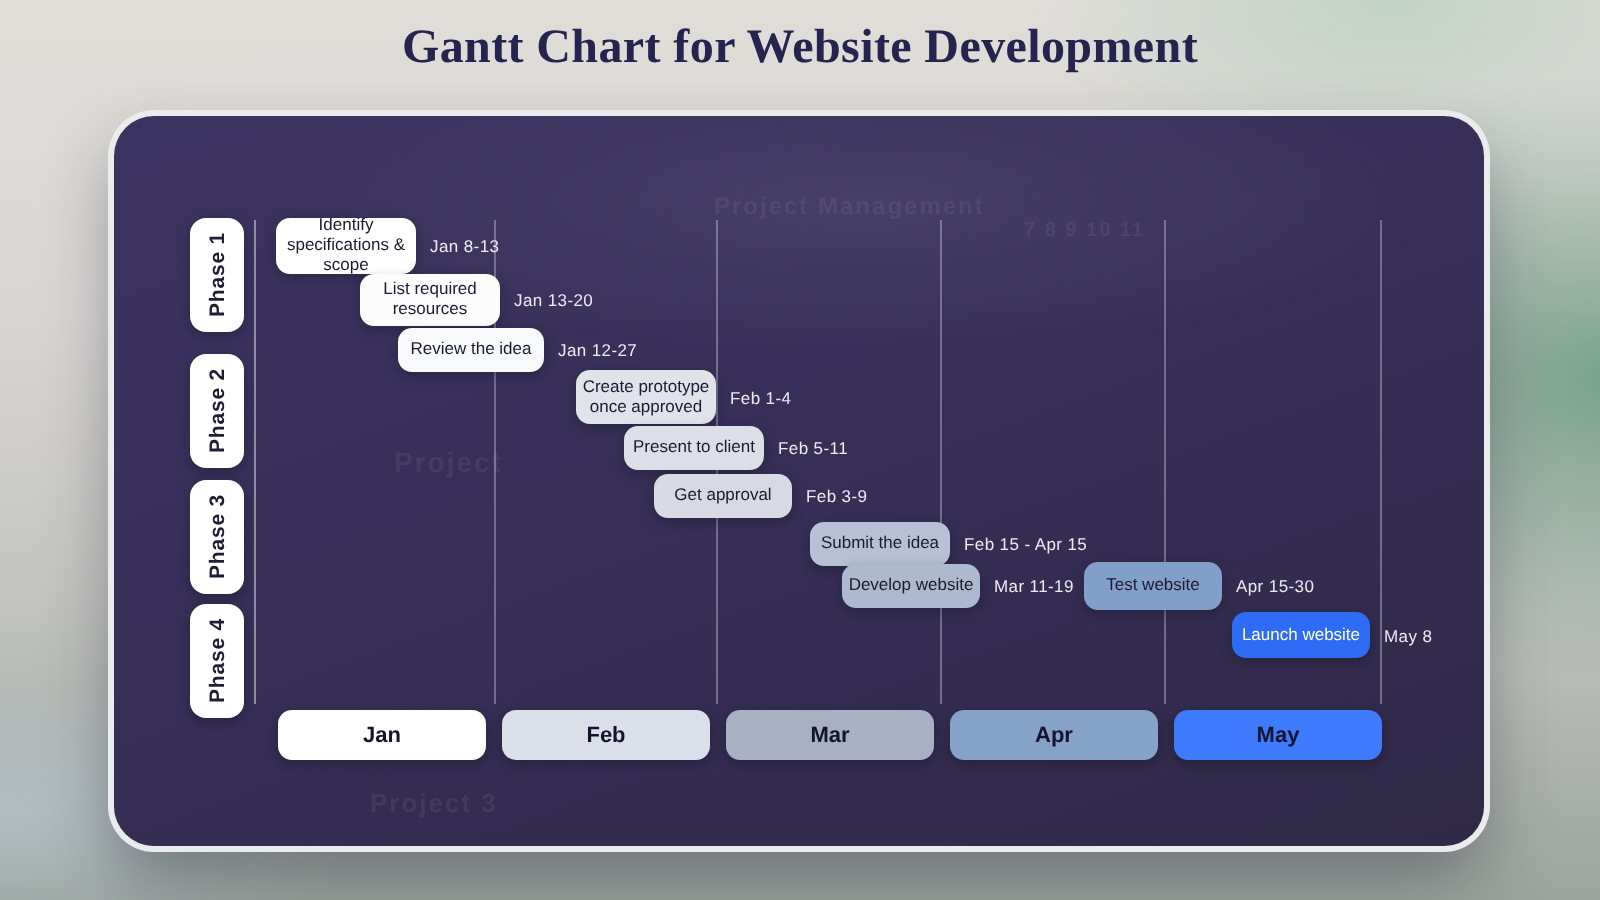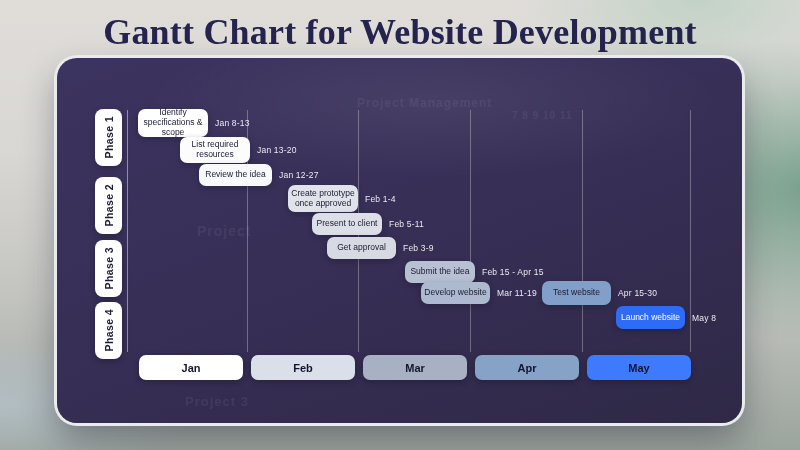--- a/index.html
+++ b/index.html
@@ -12,21 +12,21 @@
     background:
       radial-gradient(40% 48% at 101% 42%, rgba(104,152,128,0.85), rgba(104,152,128,0) 70%),
       radial-gradient(32% 30% at 87% 0%, rgba(170,202,184,0.55), rgba(170,202,184,0) 70%),
       radial-gradient(35% 22% at 0% 90%, rgba(185,200,213,0.6), rgba(185,200,213,0) 70%),
       linear-gradient(180deg,#e0ddd9 0%,#d9d7d4 34%,#c3c4c0 66%,#9ba49d 100%);
   }
   .page-title{
     position:absolute;left:0;top:11px;width:100%;
     text-align:center;margin:0;
     font-family:"Liberation Serif","DejaVu Serif",serif;
-    font-size:36px;font-weight:700;color:#25244f;letter-spacing:.2px;
+    font-size:24px;font-weight:700;color:#25244f;letter-spacing:.2px;
   }
   .panel{
     position:absolute;left:57px;top:58px;width:685px;height:365px;
     border-radius:20px;
     background:linear-gradient(160deg,#3c3460 0%,#362e54 55%,#2f2947 100%);
     box-shadow:0 0 0 3px #e9ebec, 0 16px 34px rgba(25,25,45,.38);
   }
   .panel::after{
     content:"";position:absolute;inset:0;border-radius:20px;
     background:radial-gradient(60% 30% at 55% 12%, rgba(255,255,255,.07), rgba(255,255,255,0) 70%);

